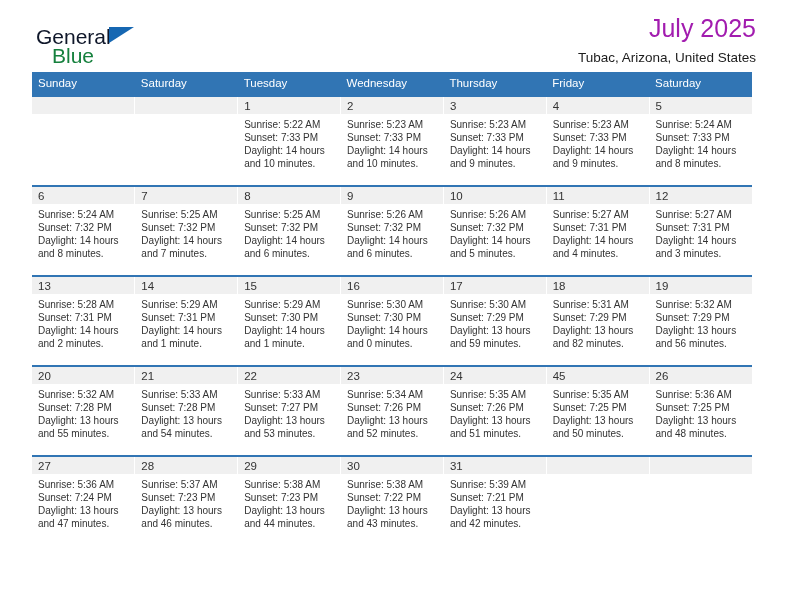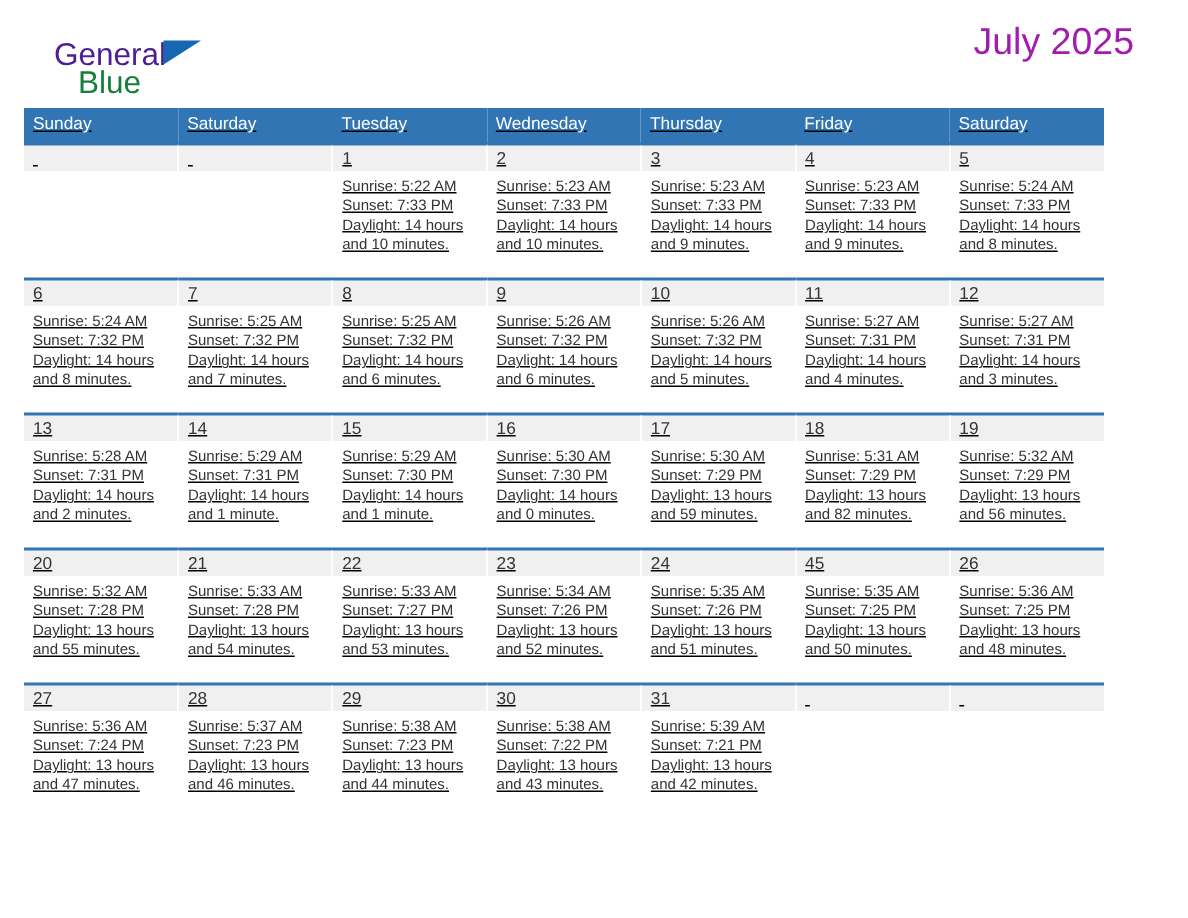--- a/index.html
+++ b/index.html
@@ -29,21 +29,21 @@
   }
   .logo {
     position: absolute;
     left: 0;
     top: 26px;
     width: 180px;
     height: 48px;
   }
   .logo-general {
     font-size: 21px;
-    color: #4c1d95;
+    color: #0f172a;
     letter-spacing: 0px;
     line-height: 1;
     display: block;
     position: absolute;
     left: 0;
     top: 0;
     text-align: center;
   }
   .logo-tri {
     position: absolute;
@@ -78,23 +78,22 @@
     right: 0;
     top: 50px;
     font-size: 13.5px;
     color: #1c1c1c;
     text-align: right;
     white-space: nowrap;
   }
 
   
   .calendar {
-    margin: 0 16px;
+    margin: 0 32px;
     width: 720px;
-    text-decoration: underline;
   }
   table.cal {
     width: 720px;
     border-collapse: collapse;
     table-layout: fixed;
   }
   table.cal th {
     background: #3175b4;
     color: #ffffff;
     font-size: 11.5px;
@@ -138,20 +137,21 @@
 
 <div class="page">
 
   <div class="top">
     <div class="logo">
       <span class="logo-general">General</span>
       <span class="logo-tri"></span>
       <span class="logo-blue">Blue</span>
     </div>
     <div class="title">July 2025</div>
+    <div class="subtitle">Tubac, Arizona, United States</div>
   </div>
 
   <div class="calendar">
     <table class="cal">
       <thead>
         <tr>
           <th>Sunday</th>
           <th>Saturday</th>
           <th>Tuesday</th>
           <th>Wednesday</th>

